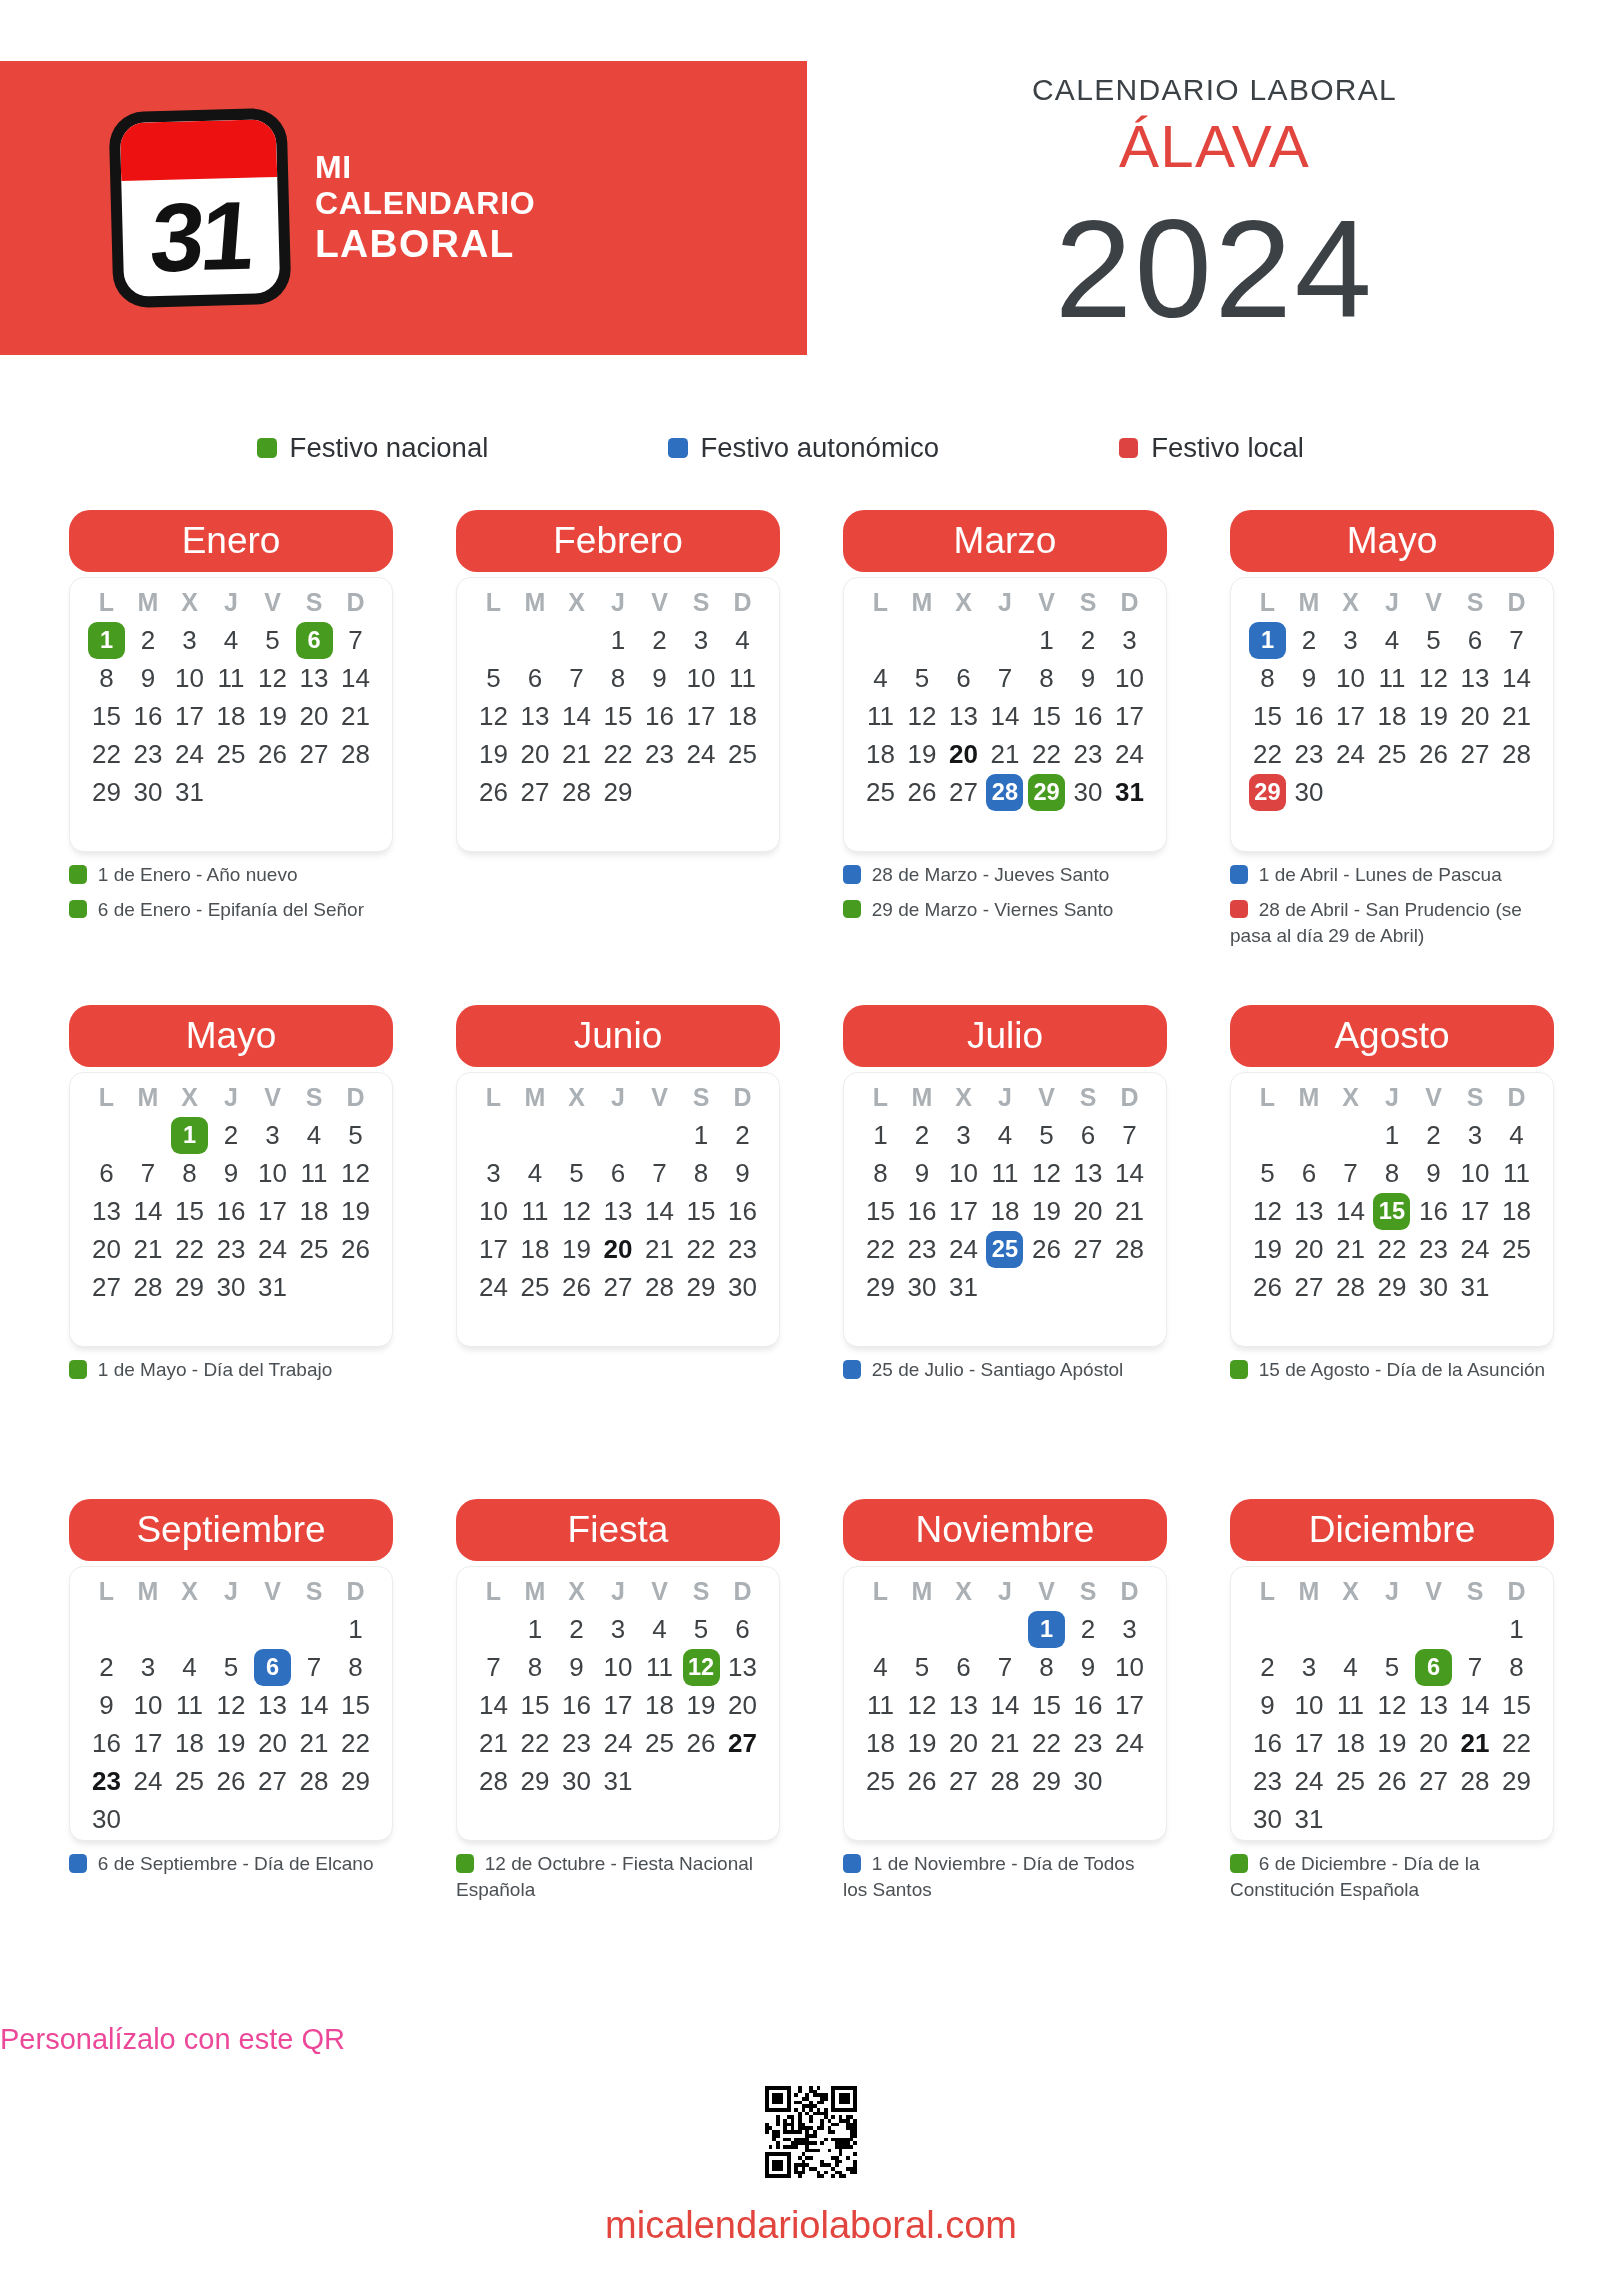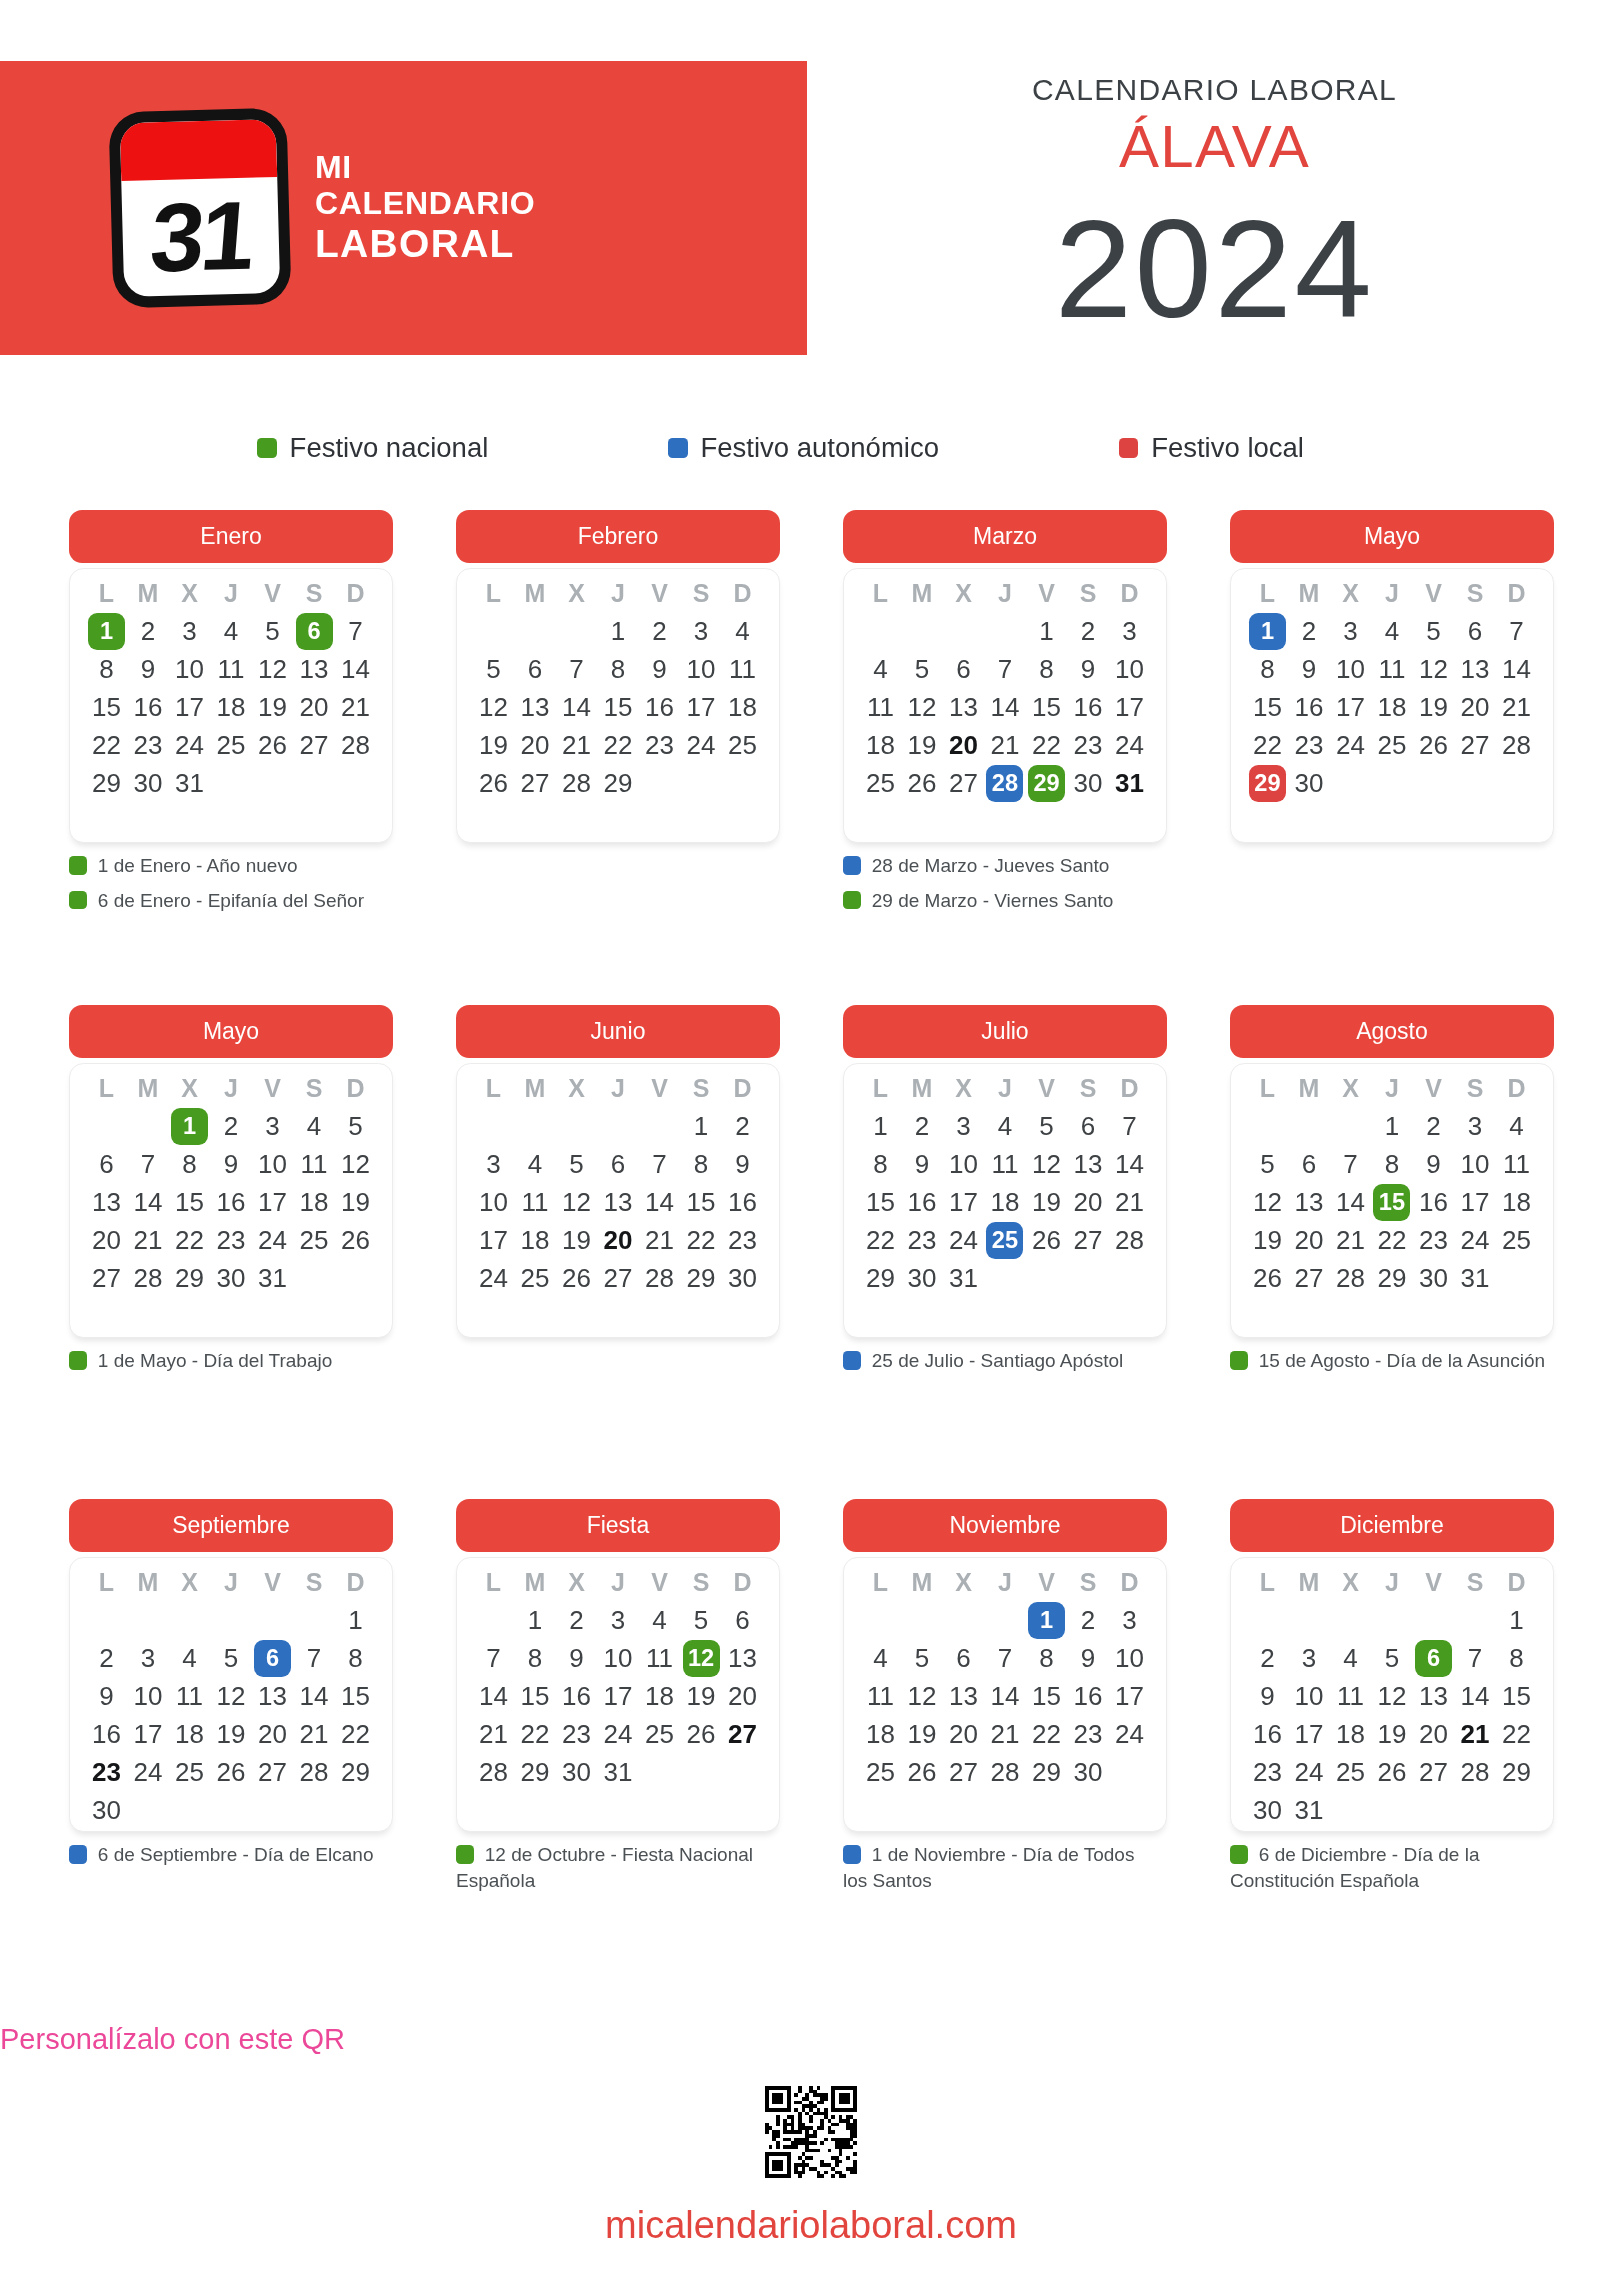--- a/index.html
+++ b/index.html
@@ -31,22 +31,22 @@
   .legend { position:absolute; top:432px; left:257px; width:1047px;
             display:flex; justify-content:space-between; align-items:center; }
   .legend-item { display:flex; align-items:center; gap:13px; font-size:27.5px; color:#2f3338; }
   .legend-sq { width:19.6px; height:19.6px; border-radius:4.6px; flex:none; }
 
   
   .months { position:absolute; left:69px; top:510px; width:1485px;
             display:grid; grid-template-columns:repeat(4,324px); column-gap:63px;
             grid-template-rows:495px 494px auto; }
   .month-block { width:324px; }
-  .month-header { height:53px; background:var(--banner-red); border-radius:13px;
-            color:#fff; font-size:23px; display:flex; align-items:center; justify-content:center; }
+  .month-header { height:62px; background:var(--banner-red); border-radius:21px;
+            color:#fff; font-size:37px; display:flex; align-items:center; justify-content:center; }
   .month-body { margin-top:4.6px; background:#fff; border:1.3px solid #ececec; border-radius:14.4px;
             height:275px; padding:5.2px 15.7px 0; box-shadow:0 4.6px 6.5px -2px rgba(0,0,0,0.10); }
   .weekday-row { display:grid; grid-template-columns:repeat(7,1fr); height:39px;
             align-items:center; text-align:center; }
   .wk { color:var(--weekday-gray); font-size:25px; font-weight:600; }
   .days-grid { display:grid; grid-template-columns:repeat(7,1fr); grid-auto-rows:38px; }
   .day { display:flex; align-items:center; justify-content:center;
          font-size:26px; color:var(--date-text); }
   .day.bold { font-weight:700; color:#141618; }
   .hl { width:37px; height:37px; border-radius:9.2px; display:flex; align-items:center;
@@ -328,20 +328,24 @@
             <div class="day">25</div>
             <div class="day">26</div>
             <div class="day">27</div>
             <div class="day">28</div>
             <div class="day">
               <span class="hl" style="background: rgb(221, 67, 64);">29</span>
             </div>
             <div class="day">30</div>
           </div>
       </div>
+      <div class="notes">
+          <div class="note"><span class="sq" style="background: rgb(46, 111, 192);"></span>1 de Abril - Lunes de Pascua</div>
+          <div class="note"><span class="sq" style="background: rgb(221, 67, 64);"></span>28 de Abril - San Prudencio (se pasa al día 29 de Abril)</div>
+        </div>
     </div>
 
     <div class="month-block">
       <div class="month-header">
         <span class="month-title">Mayo</span>
       </div>
       <div class="month-body">
         <div class="weekday-row">
             <div class="wk">L</div>
             <div class="wk">M</div>

